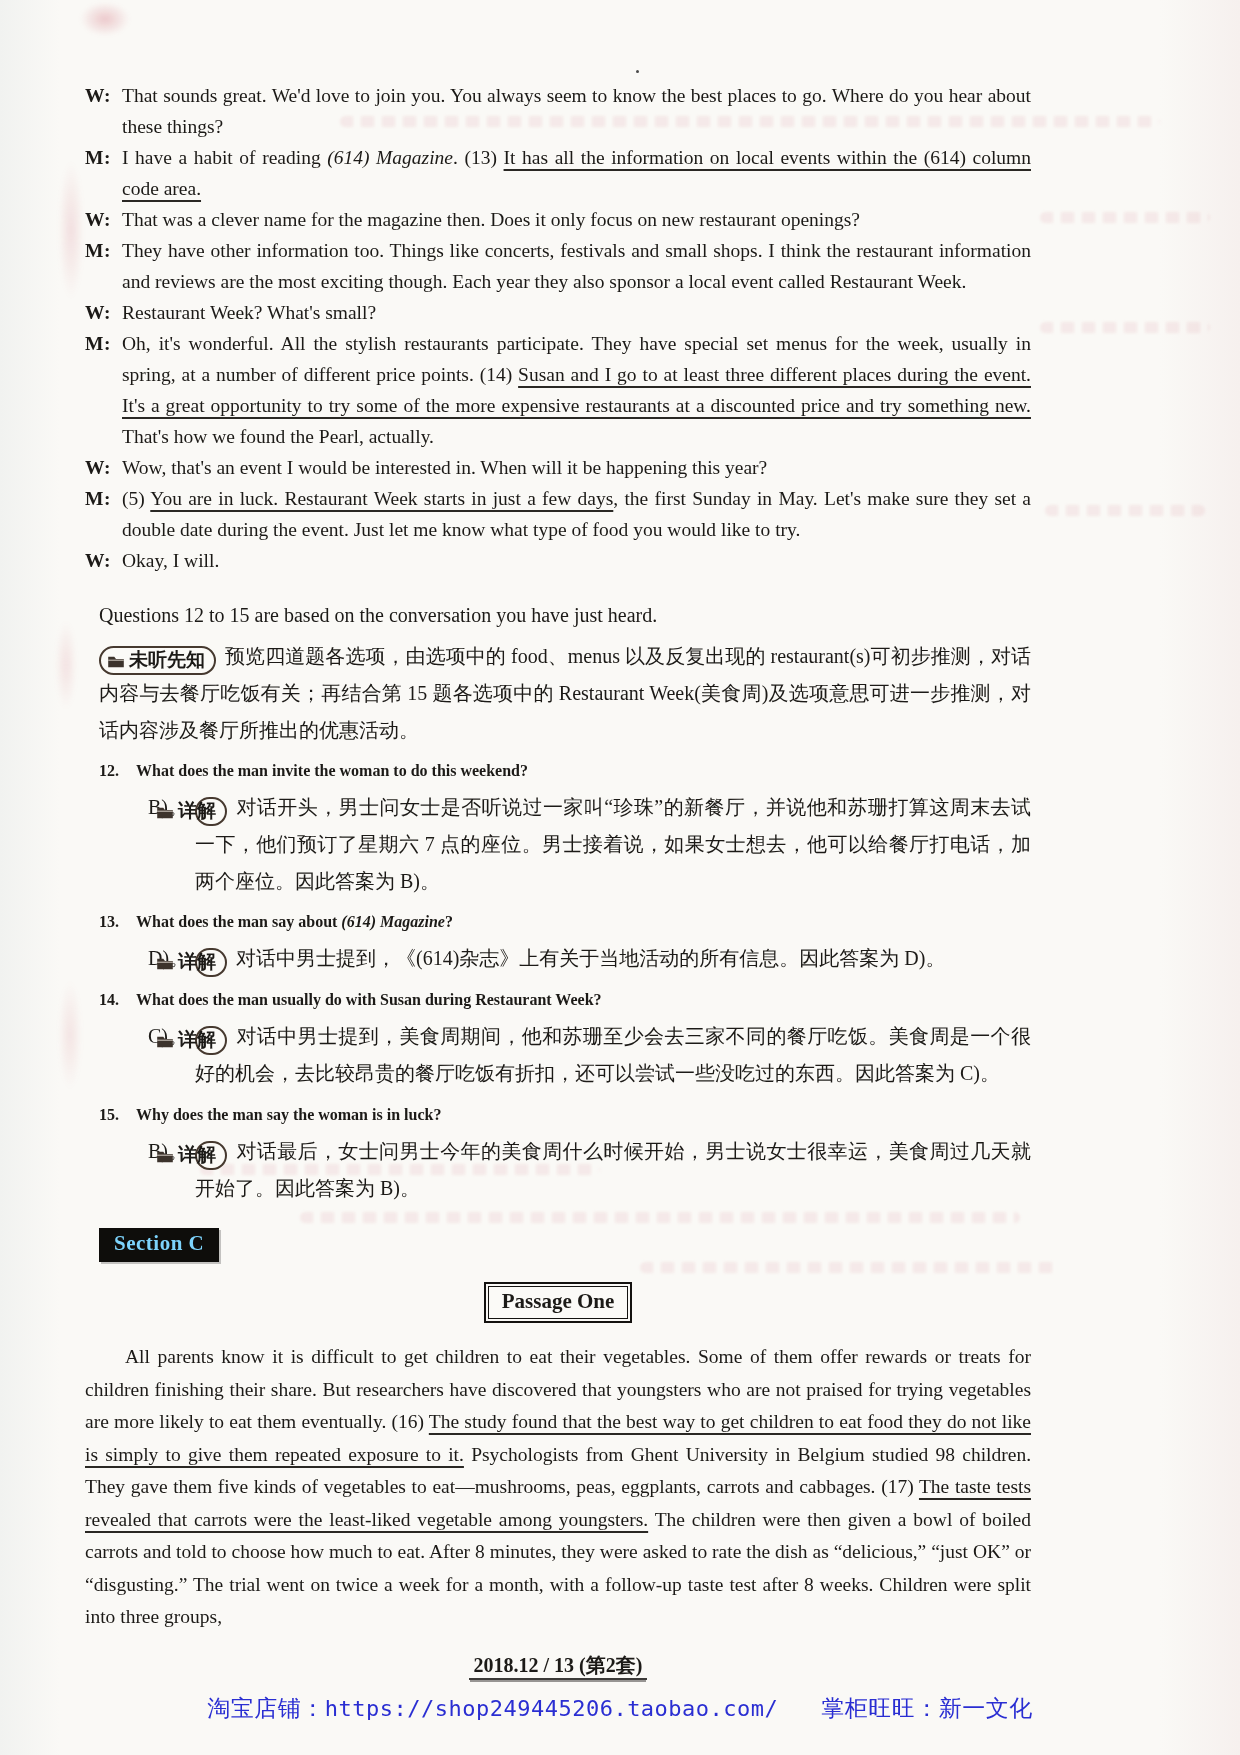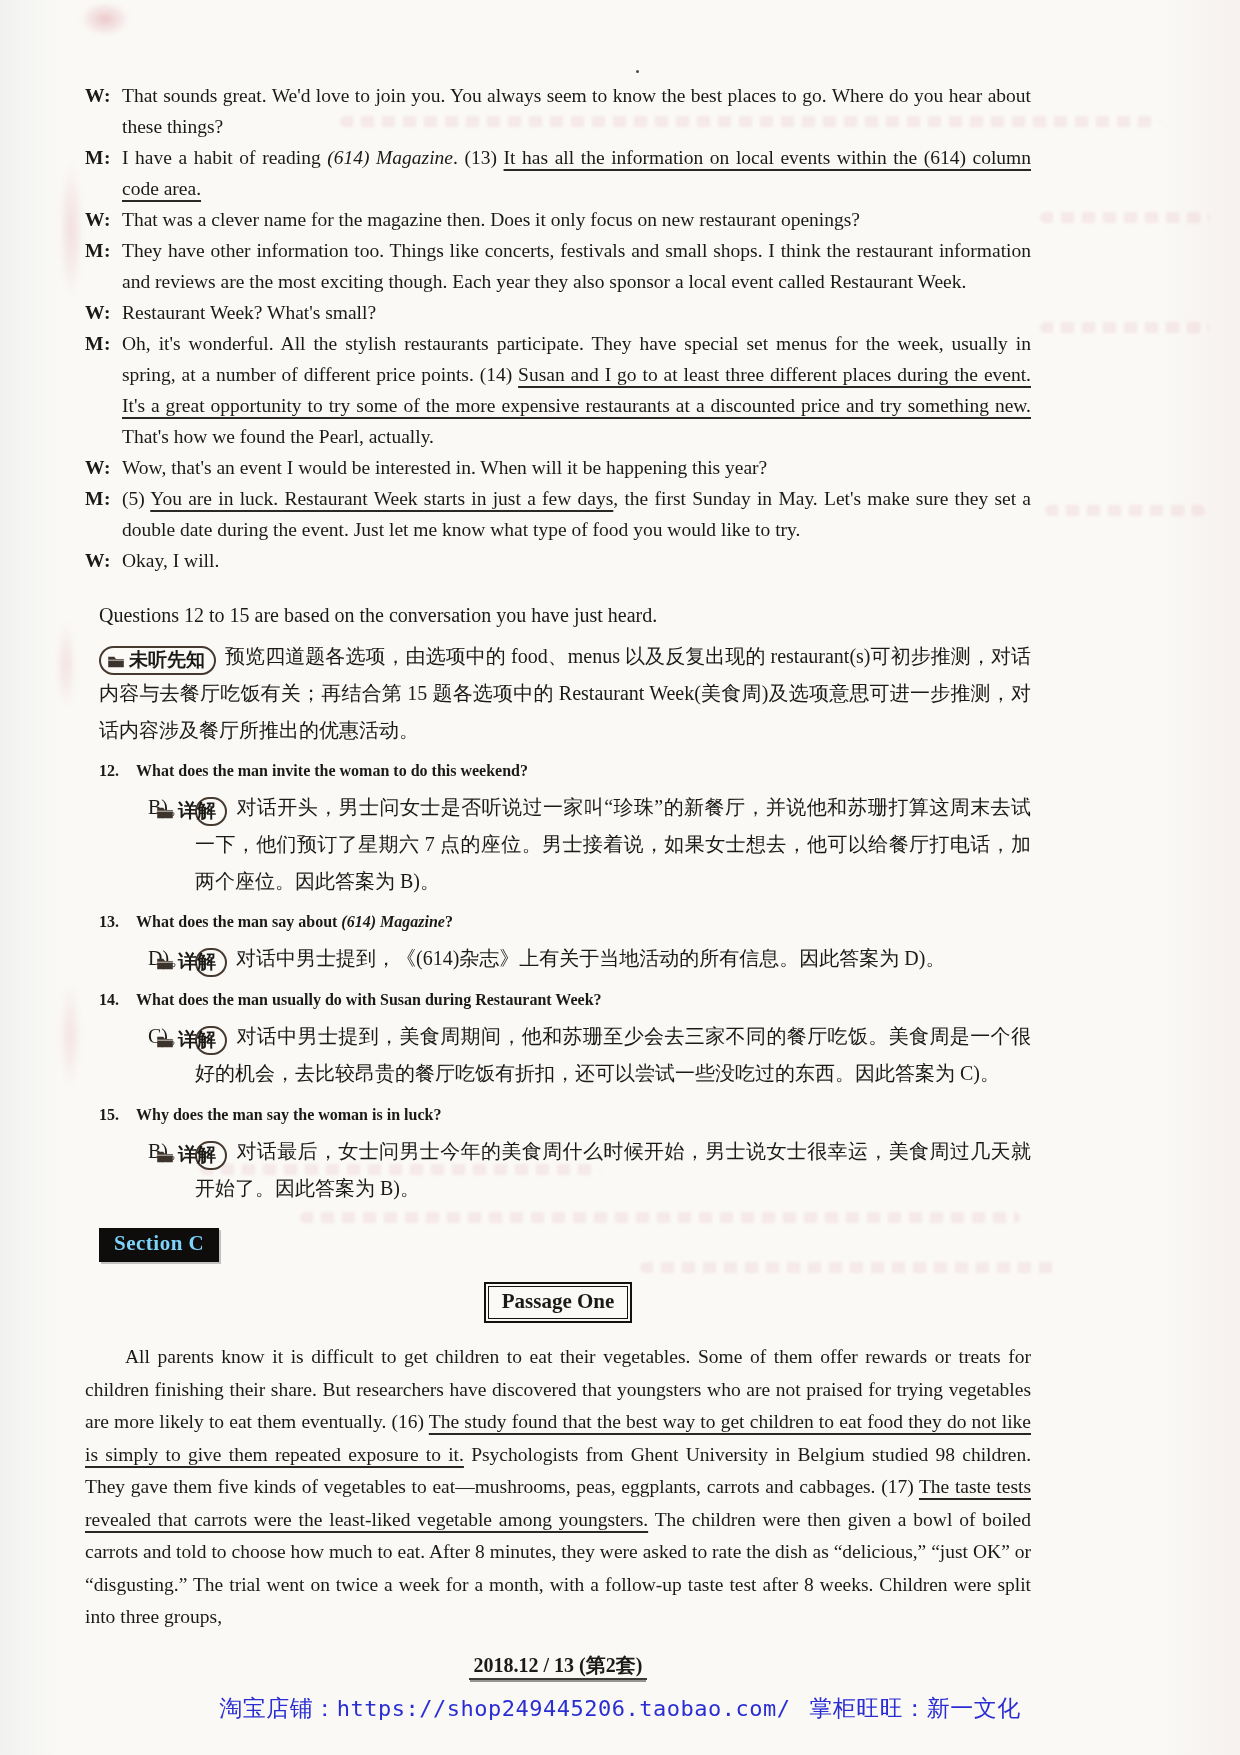--- a/index.html
+++ b/index.html
@@ -54,21 +54,21 @@
 
   
   .passage{margin:22px 0 0;font-size:19.5px;line-height:32.5px;text-align:justify;text-indent:40px;}
 
   
   .pageno{text-align:center;margin-top:18px;font-weight:bold;font-size:20px;}
   .pageno span{border-bottom:2px solid #3c3a38;box-shadow:0 3px 0 -1px rgba(70,68,66,.55);padding:0 5px 2px;}
 
   
   .shopline{position:absolute;left:0;right:0;top:1693px;text-align:center;color:#2a2ed2;font-size:23px;letter-spacing:.5px;}
-  .shopline .zh{font-family:Liberation Serif, serif;}
+  .shopline .zh{font-family:Liberation Mono, monospace;}
   .shopline .url{font-family:"DejaVu Sans Mono", monospace;font-size:22px;}
 </style>
 </head>
 <body>
 
 <div class="page">
 
   <div class="smudge" style="left:80px;top:2px;width:50px;height:34px;background:radial-gradient(ellipse,rgba(205,90,105,.30),transparent 70%);"></div>
   <div class="smudge" style="left:58px;top:160px;width:26px;height:140px;background:radial-gradient(ellipse,rgba(205,90,105,.16),transparent 70%);"></div>
   <div class="smudge" style="left:55px;top:620px;width:22px;height:90px;background:radial-gradient(ellipse,rgba(205,90,105,.14),transparent 70%);"></div>

